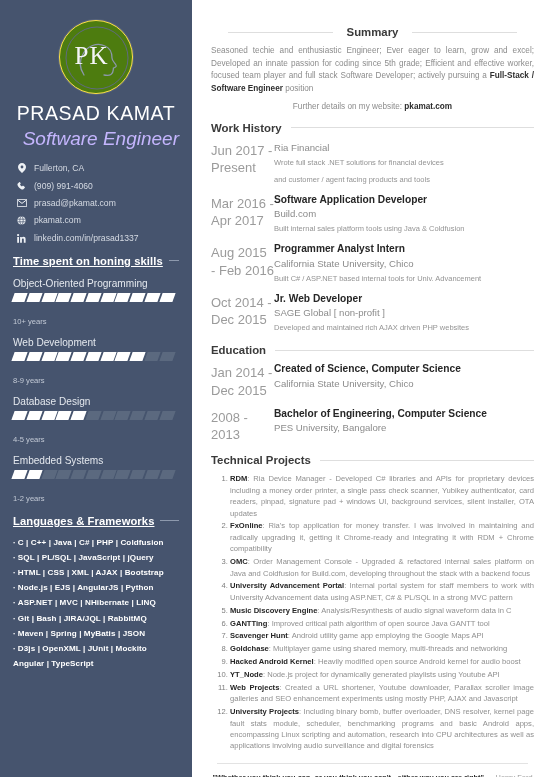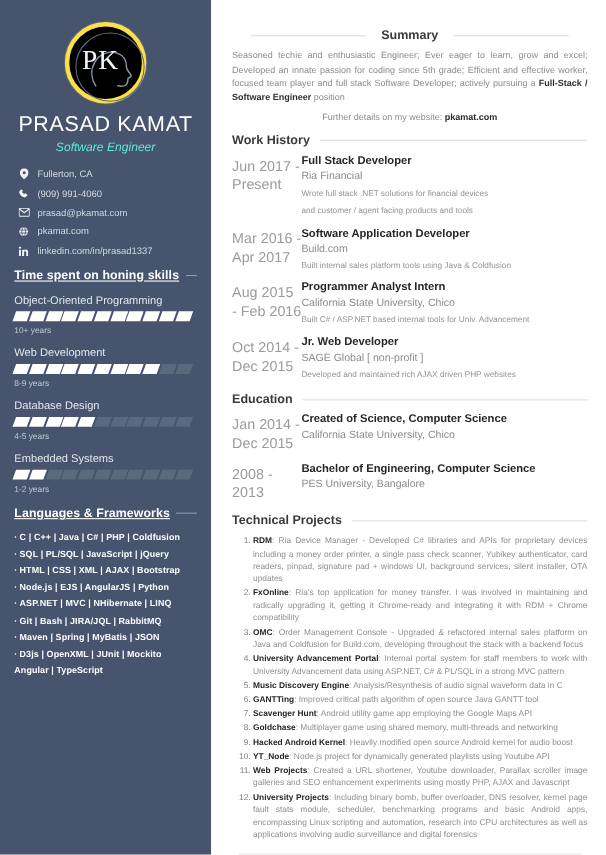--- a/index.html
+++ b/index.html
@@ -16,39 +16,39 @@
     width:192px;
     flex:0 0 192px;
     background:#46546e;
     color:#e9ecf1;
     padding:14px 13px 0 13px;
     position:relative;
   }
   .logo-wrap { display:flex; justify-content:center; margin-top:6px; margin-bottom:8px; }
   .logo {
     width:74px; height:74px; border-radius:50%;
-    background:#000000;
-    border:4px solid #fde047;
+    background:#4d7c0f;
+    border:1px solid #fde047;
     display:flex; align-items:center; justify-content:center;
     position:relative;
     box-shadow:0 0 0 1px rgba(255,255,255,.10);
   }
   .logo svg { position:absolute; inset:0; }
   .logo .pk {
     font-family:"Liberation Serif", serif;
     font-size:25px; color:#f4f5f7; letter-spacing:1px;
     position:relative; z-index:2; margin-right:9px; margin-top:-2px;
   }
   .name {
     text-align:center; font-size:19.5px; letter-spacing:.6px;
     color:#ffffff; font-weight:400; margin-top:2px;
   }
   .role {
-    text-align:center; font-size:11px; font-style:italic;
-    color:#5eead4; margin-top:3px; margin-bottom:13px; font-weight:400;
+    text-align:right; font-size:19px; font-style:italic;
+    color:#c4b5fd; margin-top:3px; margin-bottom:13px; font-weight:400;
   }
 
   .contact { margin:0 0 0 3px;text-align:center; }
   .contact-row {
     display:flex; align-items:center; gap:7px;
     font-size:8.6px; color:#d5dae3; margin-bottom:8.5px; line-height:1;
   }
   .contact-row .ico {
     width:11px; flex:0 0 11px; display:flex; align-items:center; justify-content:center;
     color:#eef1f5;
@@ -64,21 +64,21 @@
 
   .skill { margin-bottom:11px; }
   .skill-name { font-size:10.1px; color:#e4e8ee; margin-bottom:4px; font-weight:400; }
   .bar { display:flex; gap:1.6px; height:9px; }
   .seg {
     width:13.2px; height:9px;
     transform:skewX(-20deg);
     background:#5b697f;
   }
   .seg.on { background:#ffffff; }
-  .skill-years { font-size:7.6px; color:#c3cad6; margin-top:4px; }
+  .skill-years { font-size:7.6px; color:#c3cad6; margin-top:15px; }
 
   .langs { margin-top:4px; }
   .lang-line {
     font-size:8.1px; font-weight:bold; color:#ffffff;
     margin-bottom:6.2px; letter-spacing:.1px;
   }
   .lang-line .dot { margin-right:2px; }
 
   
   .main {
@@ -314,21 +314,20 @@
 
     <div class="block">
       <div class="sec-head">
         <span class="txt">Work History</span>
         <span class="rule"></span>
       </div>
 
       <div class="entry">
         <div class="entry-date">Jun 2017 - Present</div>
         <div class="entry-body">
-          <div class="entry-title">Full Stack Developer</div>
           <div class="entry-org">Ria Financial</div>
           <div class="entry-desc">Wrote full stack .NET solutions for financial devices</div>
           <div class="entry-desc gap">and customer / agent facing products and tools</div>
         </div>
       </div>
 
       <div class="entry">
         <div class="entry-date">Mar 2016 - Apr 2017</div>
         <div class="entry-body">
           <div class="entry-title">Software Application Developer</div>

